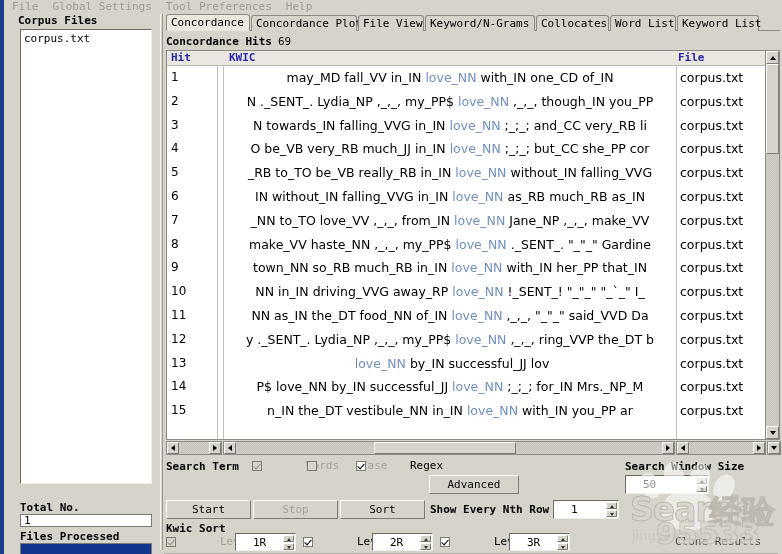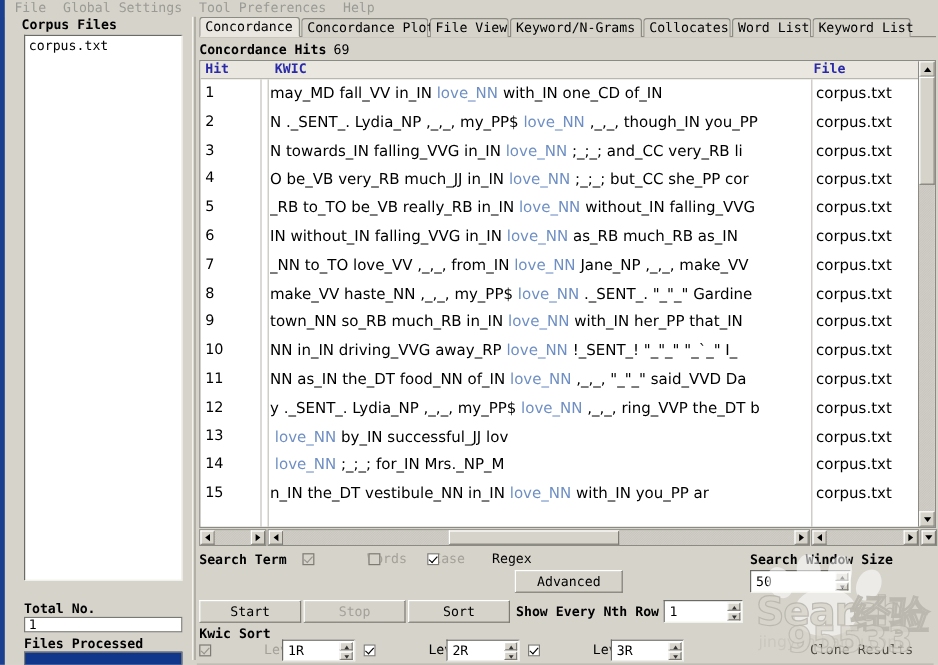--- a/index.html
+++ b/index.html
@@ -65,21 +65,21 @@
   .th{position:absolute;top:0;font-size:11px;color:#2a2aa8;font-weight:bold;line-height:14px;
       font-family:"DejaVu Sans Mono","Liberation Mono",monospace;}
   .th-hit{left:4px;}
   .th-kwic{left:62px;}
   .th-file{left:511px;}
   .tbody{position:relative;height:375px;overflow:hidden;}
   .row{position:relative;height:23.8px;line-height:23.8px;white-space:nowrap;}
   .cell-hit{position:absolute;left:4px;top:0;width:40px;font-size:12px;
             font-family:"DejaVu Sans","Liberation Sans",sans-serif;}
   .cell-kwic{position:absolute;left:58px;top:0;width:450px;height:23.8px;overflow:hidden;
-             display:flex;align-items:center;
+             display:flex;align-items:center;justify-content:center;
              font-family:"DejaVu Sans","Liberation Sans",sans-serif;font-size:12.5px;}
   .kwic-inner{display:flex;align-items:baseline;white-space:nowrap;}
   .kleft{text-align:right;}
   .kkey{color:#6f8fc4;margin:0 4px;}
   .kright{text-align:left;}
   .cell-file{position:absolute;left:513px;top:0;width:95px;font-size:12.5px;
              font-family:"DejaVu Sans","Liberation Sans",sans-serif;}
   .vline{position:absolute;top:0;width:1px;height:100%;background:#c3c1ba;}
   .vline1{left:50px;}
   .vline2{left:56px;}
@@ -136,21 +136,21 @@
              padding:0 0 0 3px;line-height:17px;color:#000;}
   .btn{position:absolute;background:#d6d3ca;border:1px solid #fff;
        border-right-color:#7d7b74;border-bottom-color:#7d7b74;box-sizing:border-box;
        font-size:11px;font-family:"DejaVu Sans Mono","Liberation Mono",monospace;
        text-align:center;color:#000;line-height:17px;}
   .btn.dis{color:#a3a19a;}
   .spin{position:absolute;background:#fff;border:1px solid #7a7a74;box-sizing:border-box;
         border-top-color:#6b6b66;border-left-color:#6b6b66;
         border-right-color:#efefe9;border-bottom-color:#efefe9;
         font-size:11px;font-family:"DejaVu Sans Mono","Liberation Mono",monospace;
-        padding-left:4px;line-height:17px;}
+        padding-left:17px;line-height:17px;}
   .spin-btns{position:absolute;right:1px;top:1px;width:11px;height:15px;}
   .spin-b{position:absolute;left:0;width:11px;height:7px;background:#d6d3ca;
           border:1px solid #fff;border-right-color:#7d7b74;border-bottom-color:#7d7b74;box-sizing:border-box;}
   .sp-ar{position:absolute;left:50%;top:50%;width:0;height:0;}
   .sp-up{border-left:2px solid transparent;border-right:2px solid transparent;border-bottom:3px solid #333;margin:-1px 0 0 -2px;}
   .sp-dn{border-left:2px solid transparent;border-right:2px solid transparent;border-top:3px solid #333;margin:-1px 0 0 -2px;}
 
   .sep-line{position:absolute;left:0;width:614px;height:1px;background:#b0aea6;}
 
   
@@ -354,20 +354,21 @@
                 <span class="kkey">love_NN</span>
                 <span class="kright">by_IN successful_JJ lov</span>
               </span>
             </span>
             <span class="cell-file">corpus.txt</span>
           </div>
           <div class="row">
             <span class="cell-hit">14</span>
             <span class="cell-kwic">
               <span class="kwic-inner">
+                <span class="kleft">P$ love_NN by_IN successful_JJ</span>
                 <span class="kkey">love_NN</span>
                 <span class="kright">;_;_; for_IN Mrs._NP_M</span>
               </span>
             </span>
             <span class="cell-file">corpus.txt</span>
           </div>
           <div class="row">
             <span class="cell-hit">15</span>
             <span class="cell-kwic">
               <span class="kwic-inner">

